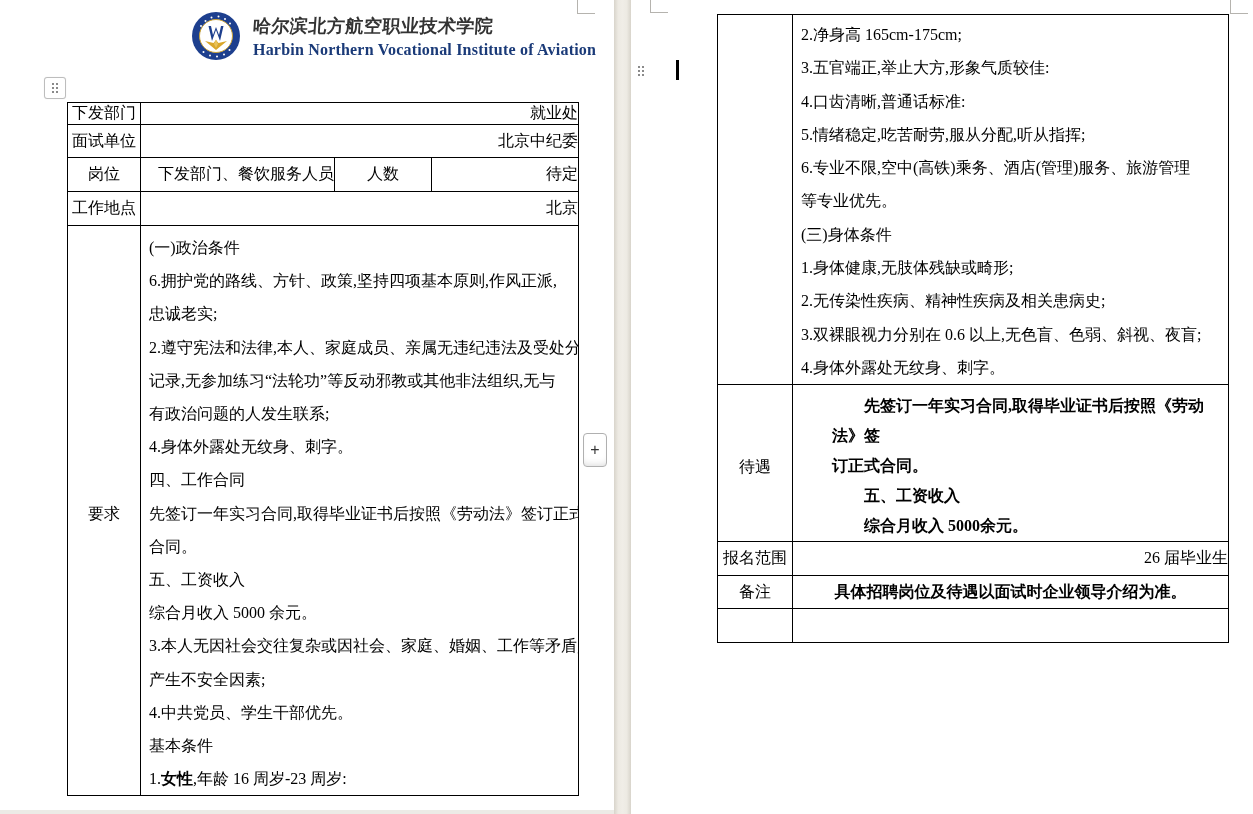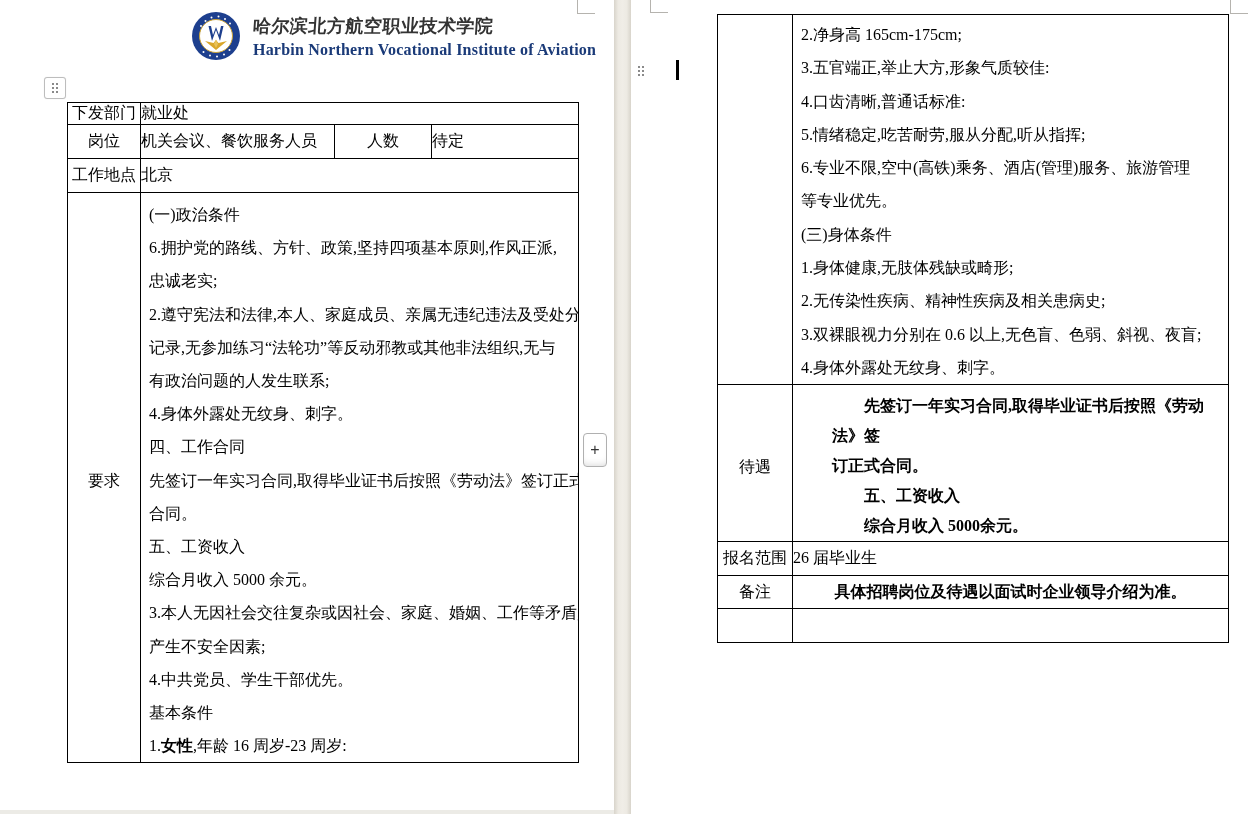--- a/index.html
+++ b/index.html
@@ -28,21 +28,21 @@
   .logo-text{margin-left:12px;}
   .logo-cn{font-size:18px;font-weight:bold;color:#333;letter-spacing:0.5px;transform:skewX(-4deg);}
   .logo-en{font-size:16px;font-weight:bold;color:#1a3a78;margin-top:3px;letter-spacing:0.2px;}
 
   
   table.doc{border-collapse:collapse;table-layout:fixed;position:absolute;font-size:16px;}
   table.doc td{border:1.5px solid #000;padding:0;vertical-align:middle;overflow:hidden;}
   .left-table{left:67px;top:102px;width:511px;}
   .right-table{left:717px;top:14px;width:511px;}
   td.lbl{text-align:center;}
-  td.val-c{text-align:left;}
+  td.val-c{text-align:right;}
   td.val-l{text-align:center;padding-left:8px;}
   td.top{vertical-align:top;}
   td.top.lbl{padding-top:8px;}
   .lines{padding:5px 6px 0 8px;line-height:33.2px;text-align:left;}
   .lines div{white-space:nowrap;}
   .lines-right{padding-top:3px;line-height:33.3px;}
   .treatment-content{padding:6px 6px 0 8px;line-height:30px;font-weight:bold;text-align:left;margin-left:31px;}
   .treatment-content div:first-child{text-indent:2em;}
   .treatment-content div:nth-child(n+3){padding-left:2em;}
   .bold{font-weight:bold;text-align:right;}
@@ -122,23 +122,27 @@
           <col style="width:73px">
           <col style="width:194px">
           <col style="width:97px">
           <col style="width:147px">
         </colgroup>
       <tbody>
           <tr style="height:18px">
         <td class="lbl">下发部门</td>
         <td class="val-c" colspan="3">就业处</td>
       </tr>
+      <tr style="height:33px">
+        <td class="lbl">面试单位</td>
+        <td class="val-c" colspan="3">北京中纪委</td>
+      </tr>
       <tr style="height:34px">
         <td class="lbl">岗位</td>
-        <td class="val-c">机关会议、餐饮服务人员</td>
+        <td class="val-c">下发部门、餐饮服务人员</td>
         <td class="lbl">人数</td>
         <td class="val-c">待定</td>
       </tr>
       <tr style="height:34px">
         <td class="lbl">工作地点</td>
         <td class="val-c" colspan="3">北京</td>
       </tr>
       <tr style="height:564px">
         <td class="lbl top">要求</td>
         <td class="top" colspan="3">

